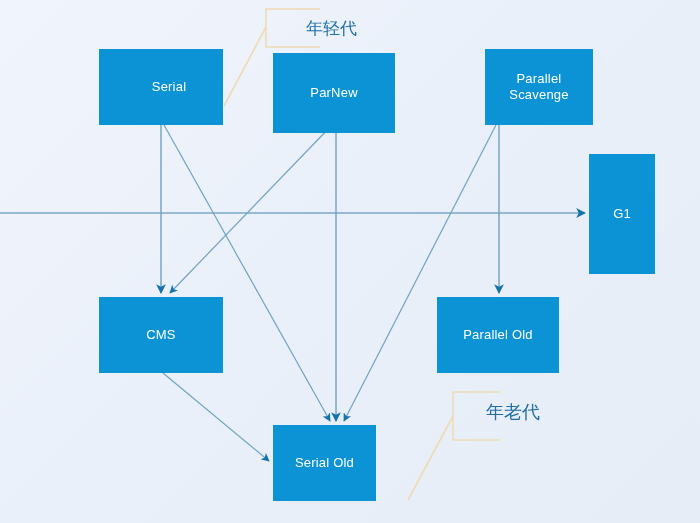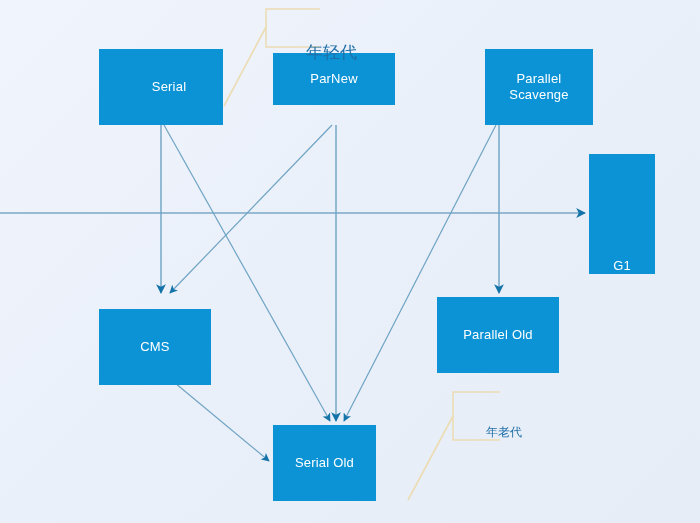--- a/index.html
+++ b/index.html
@@ -32,28 +32,27 @@
     align-items: center;
     justify-content: center;
     text-align: center;
     color: #ffffff;
     font-size: 13px;
     font-weight: 400;
     line-height: 1.25;
     letter-spacing: .2px;
     box-sizing: border-box;
   }
-  .node.tall { font-size: 13px; align-items: flex-end; }
+  .node.tall { font-size: 13px; }
   .gen-label {
     position: absolute;
     color: #1f6ea8;
     font-size: 17px;
     white-space: nowrap;
     font-family: "DejaVu Sans", "Liberation Sans", sans-serif;
-    margin-top: 24px;
   }
 </style>
 </head>
 <body>
 
 <div id="canvas">
 
   <svg id="wires" viewBox="0 0 700 523">
     <defs>
       <marker id="ah" viewBox="0 0 10 10" refX="9" refY="5" markerWidth="7" markerHeight="7" orient="auto-start-reverse">
@@ -81,42 +80,42 @@
     <path d="M 266 27 L 224 106" fill="none" stroke="#ecdcb4" stroke-width="1.6"></path>
 
     <path d="M 500 392 L 453 392 L 453 440 L 500 440" fill="none" stroke="#ecdcb4" stroke-width="1.6"></path>
     <path d="M 453 416 L 408 500" fill="none" stroke="#ecdcb4" stroke-width="1.6"></path>
   </svg>
 
   <div class="node" style="left:99px;top:49px;width:124px;height:76px;padding-left:16px;">
     <span>Serial</span>
   </div>
 
-  <div class="node" style="left:273px;top:53px;width:122px;height:52px;">
+  <div class="node" style="left:273px;top:53px;width:122px;height:80px;">
     <span>ParNew</span>
   </div>
 
   <div class="node" style="left:437px;top:49px;width:108px;height:76px;margin-left:48px;">
     <span style="white-space:pre-line;">Parallel
 Scavenge</span>
   </div>
 
   <div class="node tall" style="left:589px;top:154px;width:66px;height:120px;">
     <span>G1</span>
   </div>
 
-  <div class="node" style="left:99px;top:297px;width:112px;height:76px;margin-top:12px;">
+  <div class="node" style="left:99px;top:297px;width:124px;height:76px;">
     <span>CMS</span>
   </div>
 
   <div class="node" style="left:437px;top:297px;width:122px;height:76px;justify-content:center;">
     <span>Parallel Old</span>
   </div>
 
   <div class="node" style="left:273px;top:425px;width:103px;height:76px;">
     <span>Serial Old</span>
   </div>
 
   <div class="gen-label" style="left:306px;top:17px;">年轻代</div>
 
-  <div class="gen-label" style="left:486px;top:400px;font-size:12px;">年老代</div>
+  <div class="gen-label" style="left:486px;top:400px;font-size:18px;">年老代</div>
 
 </div>
 
 </body></html>

